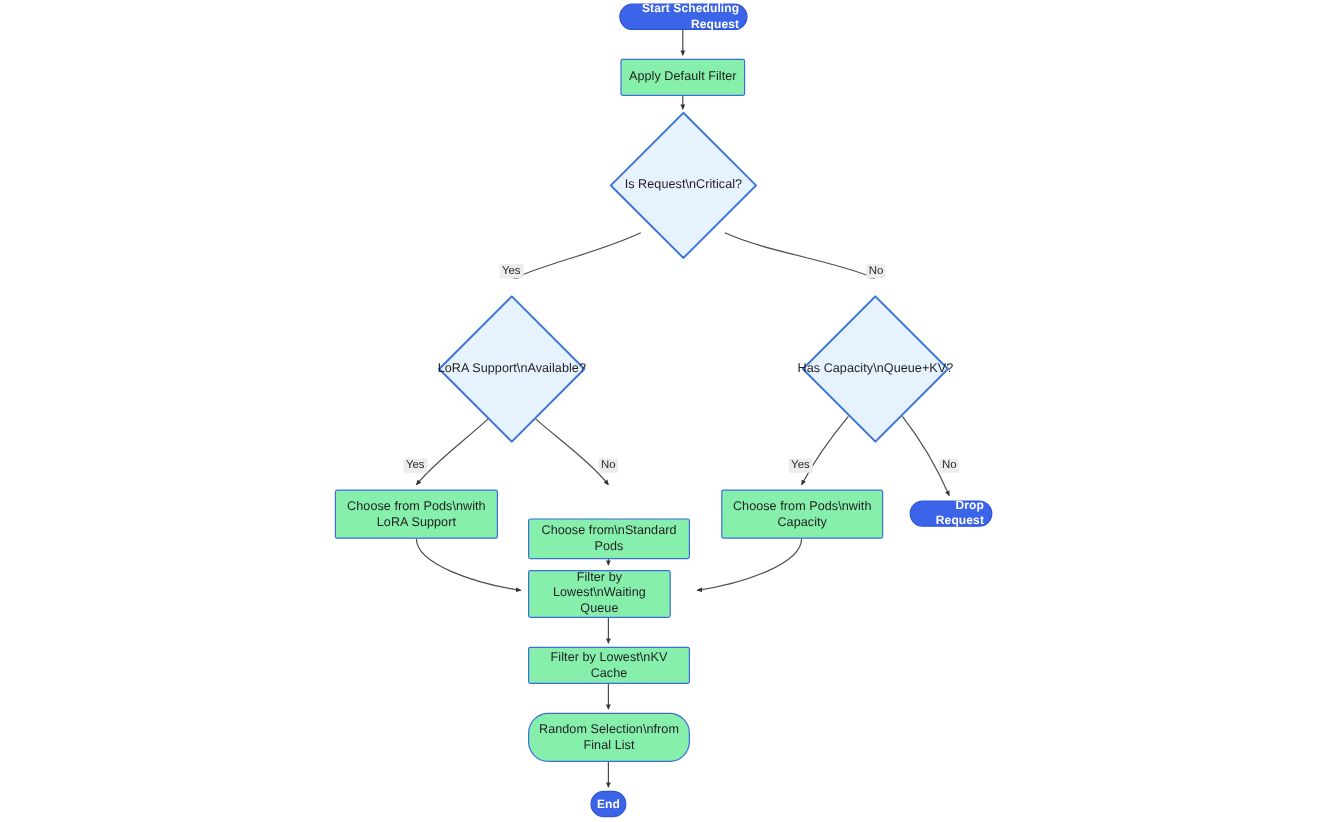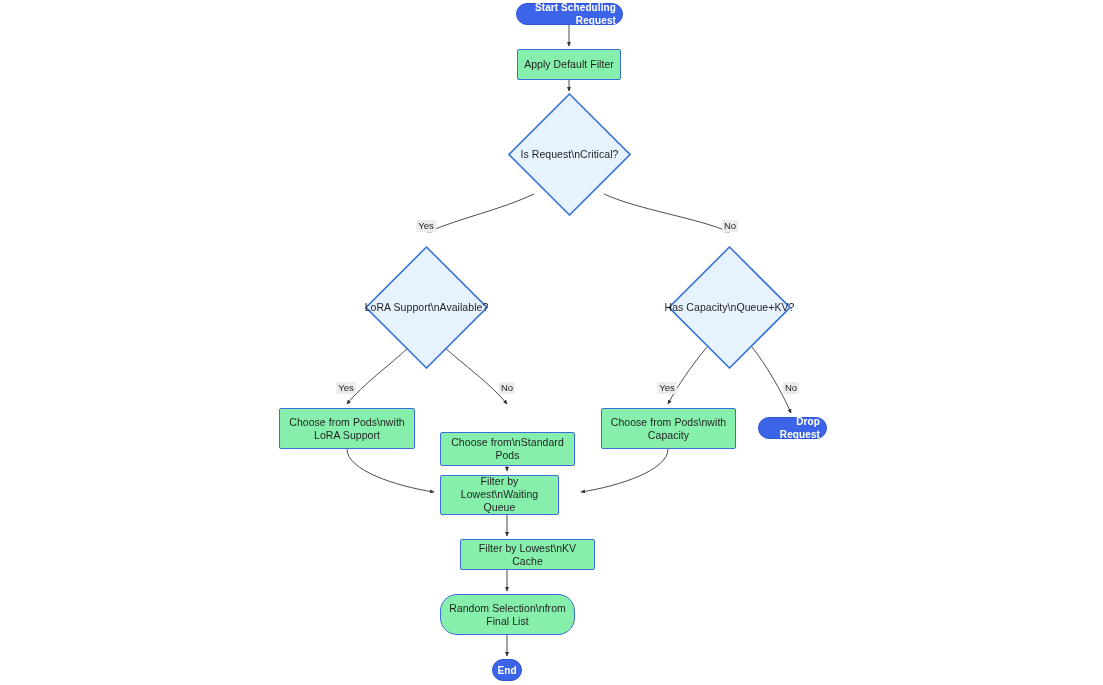--- a/index.html
+++ b/index.html
@@ -154,21 +154,21 @@
         <span class="node-label">Choose from Pods\nwith
 Capacity</span>
       </div>
       <div class="node node-round" style="left: 758px; top: 417px; width: 69px; height: 22px;">
         <span class="node-label">Drop Request</span>
       </div>
       <div class="node node-rect" style="left: 440px; top: 475px; width: 119px; height: 40px; align-items: flex-end;">
         <span class="node-label">Filter by Lowest\nWaiting
 Queue</span>
       </div>
-      <div class="node node-rect" style="left: 440px; top: 539px; width: 135px; height: 31px; margin-left: 20px;">
+      <div class="node node-rect" style="left: 440px; top: 539px; width: 135px; height: 31px;">
         <span class="node-label">Filter by Lowest\nKV Cache</span>
       </div>
       <div class="node node-rect" style="left: 440px; top: 594px; width: 135px; height: 41px; border-radius: 17px;">
         <span class="node-label">Random Selection\nfrom
 Final List</span>
       </div>
       <div class="node node-round" style="left: 492px; top: 659px; width: 30px; height: 22px;">
         <span class="node-label">End</span>
       </div>
     </div>

